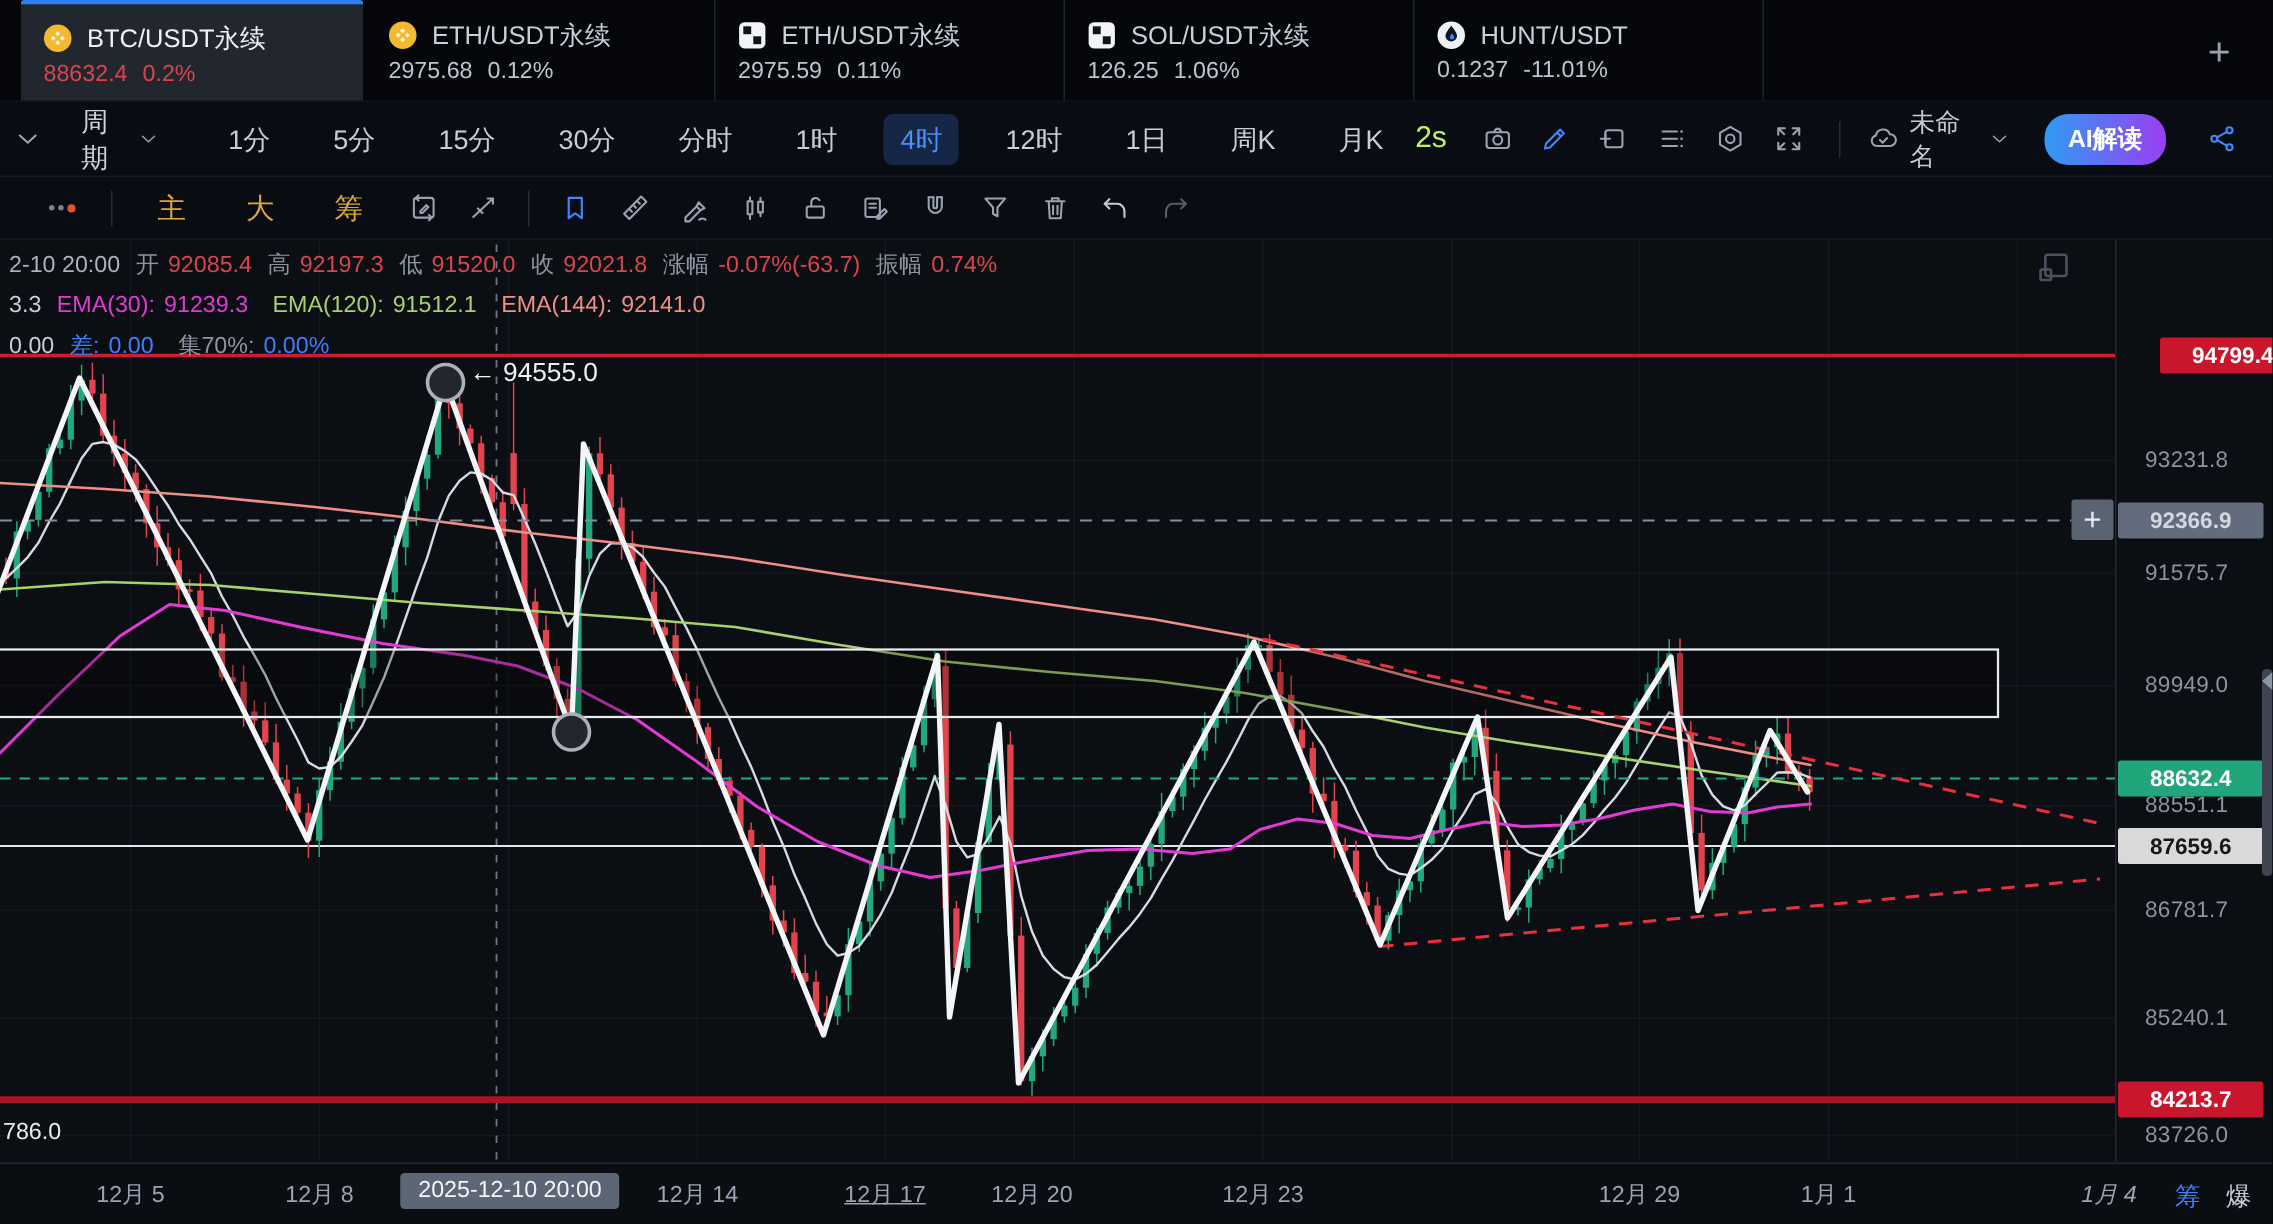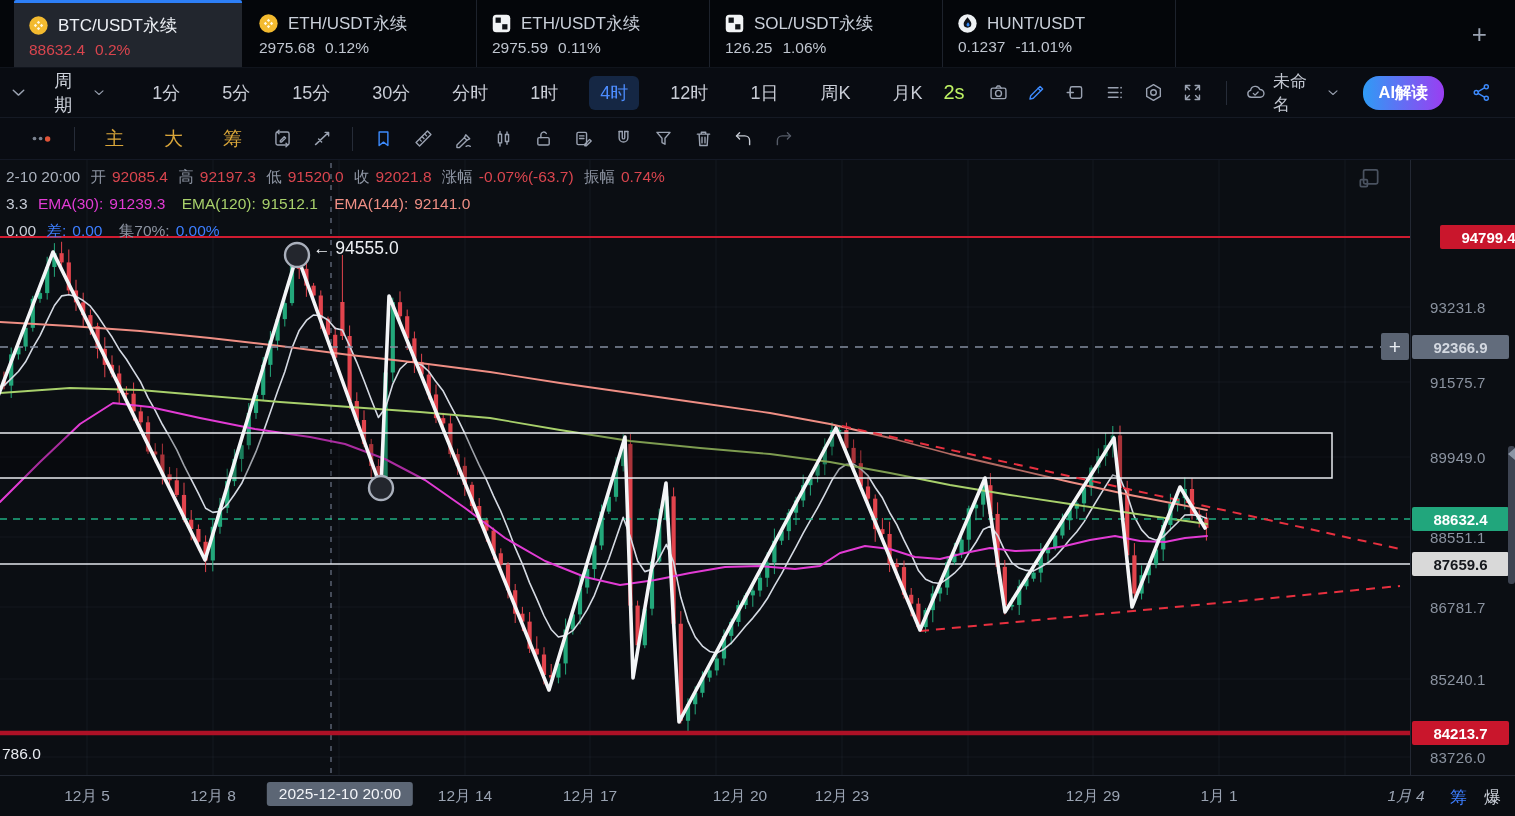--- a/index.html
+++ b/index.html
@@ -792,22 +792,22 @@
       </div>
     <div class="scrollbar" style="top:286px;height:138px;">
         <span class="cap"></span>
       </div>
   </div>
 
   <div class="x-axis">
       <span class="xtick" style="left: 87px;">12月 5</span>
       <span class="xtick" style="left: 213px;">12月 8</span>
       <span class="xtick" style="left: 465px;">12月 14</span>
-      <span class="xtick" style="left: 590px;">12月 17</span>
-      <span class="xtick" style="left: 740px;">12月 20</span>
+      <span class="xtick" style="left: 590px; text-decoration: underline;">12月 17</span>
+      <span class="xtick" style="left: 688px;">12月 20</span>
       <span class="xtick" style="left: 842px;">12月 23</span>
       <span class="xtick" style="left: 968px; margin-top: 32px;">12月 26</span>
       <span class="xtick" style="left: 1093px;">12月 29</span>
       <span class="xtick" style="left: 1219px;">1月 1</span>
       <span class="xtick" style="left: 1406px; font-style: italic;">1月 4</span>
       <span class="xbadge" style="left: 340px;">2025-12-10 20:00</span>
       <span class="xr" style="left: 1450px; color: rgb(61, 126, 255);">筹</span>
       <span class="xr" style="left: 1484px; color: rgb(199, 204, 213);">爆</span>
     </div>
 </div>

